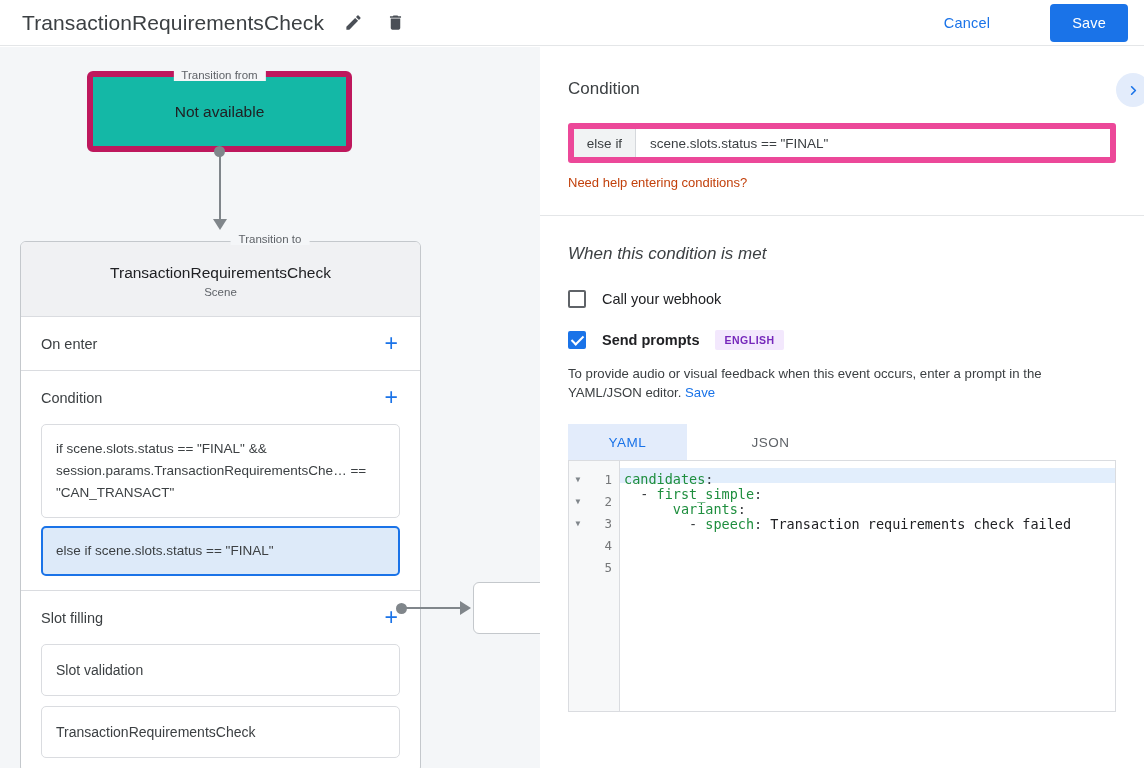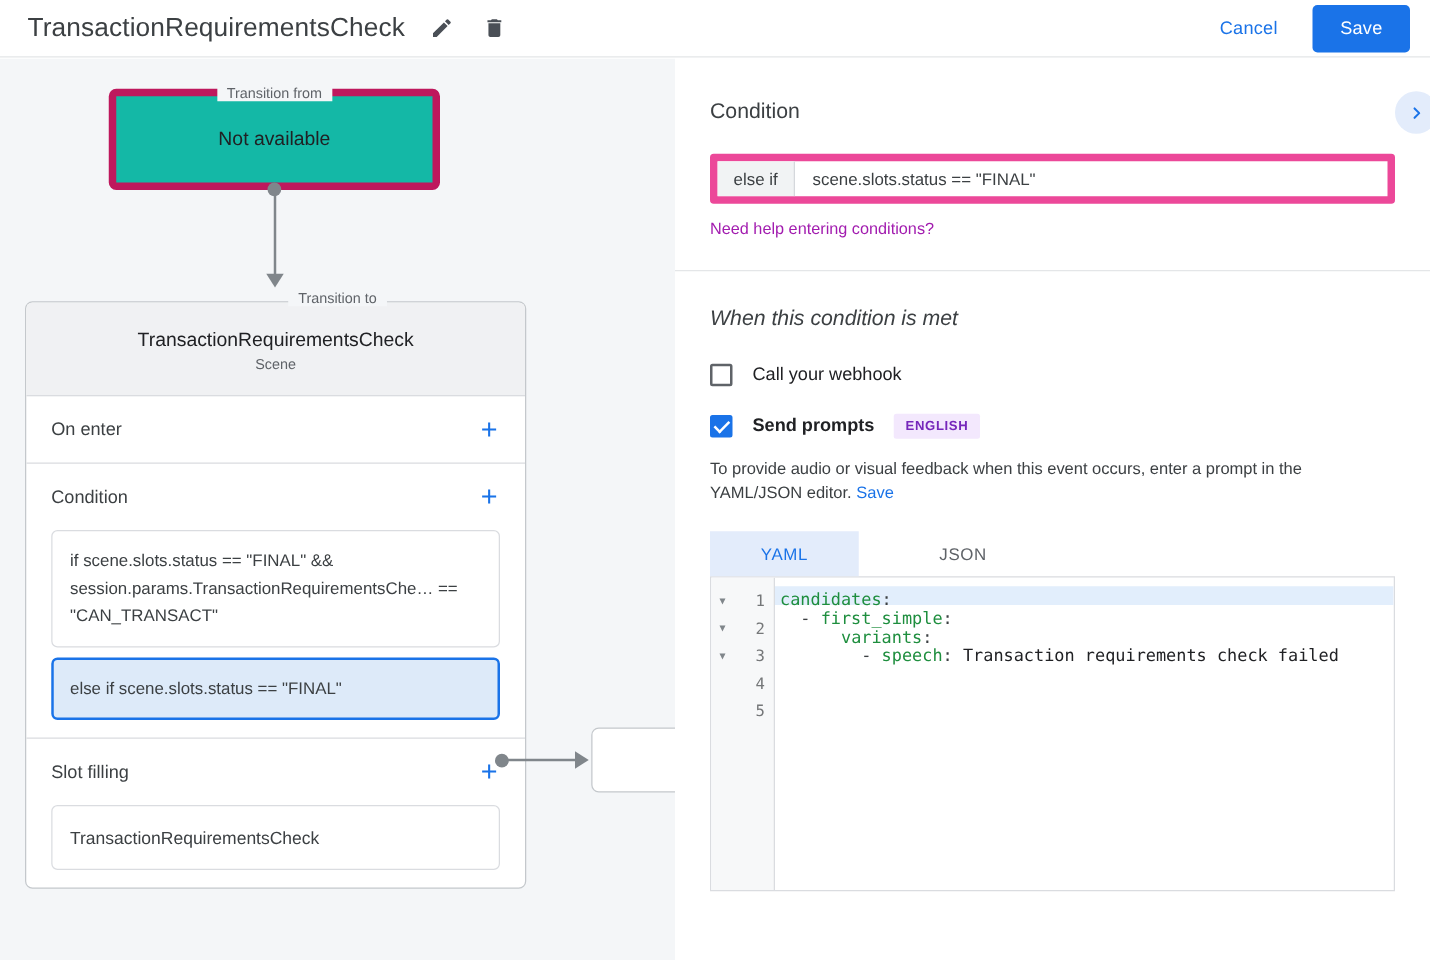--- a/index.html
+++ b/index.html
@@ -35,20 +35,21 @@
     cursor: pointer; background: transparent; border: none;
     padding: 0;
   }
   #edit-btn { margin-left: 14px; }
   #delete-btn { margin-left: 12px; }
   .hdr-icon-btn svg { fill: #4a4f56; }
 
   #header-right {
     margin-left: auto; display: flex; align-items: center;
     margin-right: 16px;
+    gap: 32px;
   }
   #cancel-button {
     font-size: 14.5px;
     color: #1a73e8;
     font-weight: 500;
     background: transparent; border: none;
     padding: 8px 12px; cursor: pointer;
     letter-spacing: .2px;
   }
   #save-button {
@@ -281,21 +282,21 @@
     flex: 1;
     display: flex; align-items: center;
     padding-left: 14px;
     font-size: 13.5px;
     color: #3c4043;
   }
   #condition-help-link {
     display: inline-block;
     margin-top: 12px;
     font-size: 13px;
-    color: #a21caf;
+    color: #c2410c;
     text-decoration: none;
     cursor: pointer;
   }
 
   #met-block { padding: 28px 28px 0 28px; }
   #met-title { font-size: 17px; color: #3c4043; margin-bottom: 26px; font-style: italic; }
 
   .chk-row { display: flex; align-items: center; margin-bottom: 22px; }
   .chk-box {
     width: 18px; height: 18px;
@@ -456,20 +457,21 @@
           <div class="cond-item selected">else if scene.slots.status == "FINAL"</div>
         </div>
       </div>
 
       <div class="card-section" style="border-bottom:none;">
         <div class="section-head">
           <span class="section-title">Slot filling</span>
           <span class="section-add">+</span>
         </div>
         <div id="slot-section-body">
+          <div class="slot-item">Slot validation</div>
           <div class="slot-item">TransactionRequirementsCheck</div>
         </div>
       </div>
     </div>
 
     <div id="sel-dot"></div>
     <div id="sel-line"></div>
     <div id="sel-arrow"></div>
     <div id="target-node"></div>
   </div>

